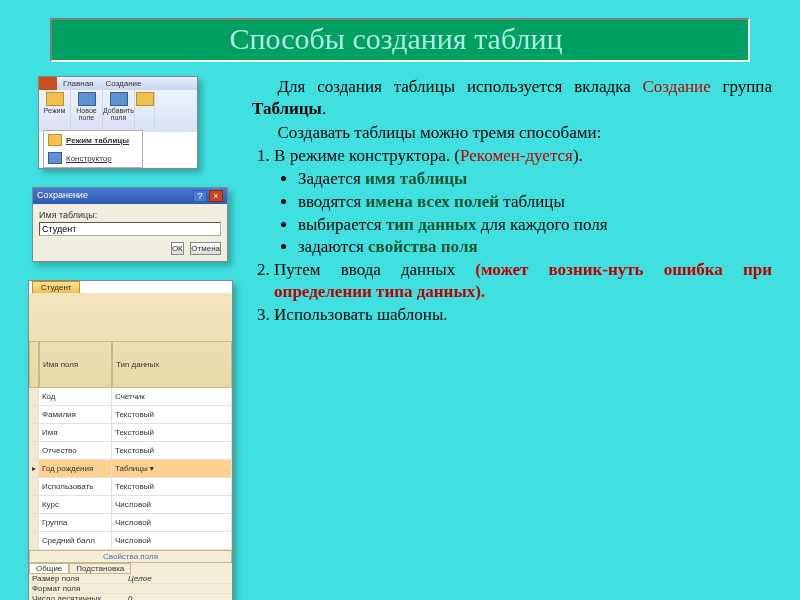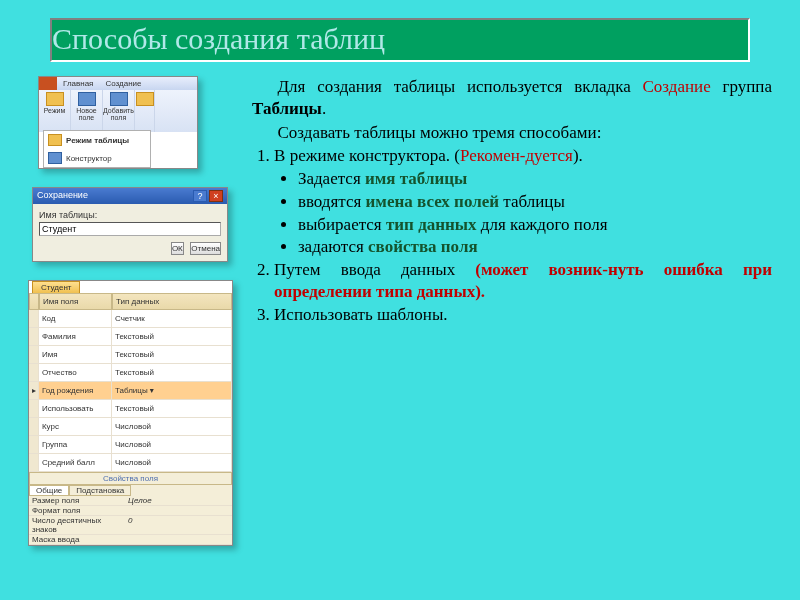--- a/index.html
+++ b/index.html
@@ -9,20 +9,21 @@
     font-family: "Times New Roman", serif;
     overflow: hidden;
     position: relative;
   }
   .title-bar {
     margin: 18px 50px 0 50px;
     background: #00a060;
     color: #b0e8e8;
     font-size: 30px;
     padding: 2px 8px 4px 0;
+    text-align: center;
     border: 2px solid #808080;
     border-right-color: #fff;
     border-bottom-color: #fff;
   }
   .content {
     display: flex;
     padding: 14px 28px 0 28px;
     gap: 14px;
   }
   .left-col { width: 210px; flex-shrink: 0; }
@@ -45,40 +46,40 @@
     font-size: 9px;
     color: #333;
   }
   
   .ribbon { width: 160px; margin-left: 10px; }
   .rib-tabs { display:flex; background:linear-gradient(#e8eefc,#c8d6f0); font-size:8px; }
   .rib-tab { padding:2px 6px; }
   .rib-body { display:flex; height:42px; background:linear-gradient(#eef3fc,#d8e2f4); }
   .rib-btn { width:32px; text-align:center; font-size:7px; padding-top:2px; border-right:1px solid #cbd6ea; }
   .rib-btn .ico { width:18px; height:14px; margin:0 auto 1px; background:#f0c050; border:1px solid #c89020; }
-  .rib-menu { position:relative; background:#fff; border:1px solid #b0b0b0; width:108px; margin:-2px 0 0 4px; }
+  .rib-menu { position:relative; background:#fff; border:1px solid #b0b0b0; width:100px; margin:-2px 0 0 4px;text-decoration:underline; }
   .rib-menu-item { display:flex; align-items:center; gap:4px; padding:3px 4px; font-size:8px; }
   .rib-menu-item .ic { width:14px; height:12px; background:#f0c050; border:1px solid #c89020; }
 
   
   .dlg { width: 196px; margin-left:4px; }
   .dlg-title { background: linear-gradient(#4a7bd0,#2a5bb0); color:#fff; font-size:9px; padding:2px 4px; display:flex; }
   .dlg-title span:first-child { flex:1; }
   .dlg-x { background:#d04020; width:14px; text-align:center; border:1px solid #803010; line-height:10px; }
   .dlg-body { background:#f0eee0; padding:6px; }
   .dlg-label { font-size:9px; margin-bottom:2px; }
   .dlg-input { width:100%; border:1px inset #aaa; padding:1px 2px; font-size:9px; background:#fff; }
   .dlg-btns { text-align:right; margin-top:6px; }
   .dlg-btn { display:inline-block; background:linear-gradient(#fff,#ddd); border:1px solid #888; font-size:8px; padding:1px 0; margin-left:4px; }
 
   
   .grid { width:205px; }
   .grid-tab { display:inline-block; background:linear-gradient(#ffe090,#f0c050); border:1px solid #c89020; font-size:8px; padding:1px 8px; margin-left:3px; border-bottom:none; }
   .grid-head { display:flex; background:linear-gradient(#f4e6c0,#e8d8a8); font-size:8px; }
-  .grid-head div { padding:3px 3px; border:1px solid #c8b888; }
+  .grid-head div { padding:18px 3px; border:1px solid #c8b888;margin-top:48px; }
   .grid-rows { background:#fff; }
   .gr { display:flex; font-size:8px; }
   .gr.sel { background:#ffd090; }
   .gr div { padding:4px 3px; border-bottom:1px solid #e8e0d0; border-right:1px solid #e8e0d0; overflow:hidden; white-space:nowrap; }
   .c1 { width:76px; } .c2 { width:125px; }
   .grid-props { background:#f4eed8; font-size:8px; }
   .grid-props-title { text-align:center; color:#5070b0; padding:1px 0; border:1px solid #c8b888; }
   .gp-tabs { display:flex; }
   .gp-tab { background:#fff; border:1px solid #c8b888; padding:0 6px; }
   .gp-tab.off { background:transparent; }

